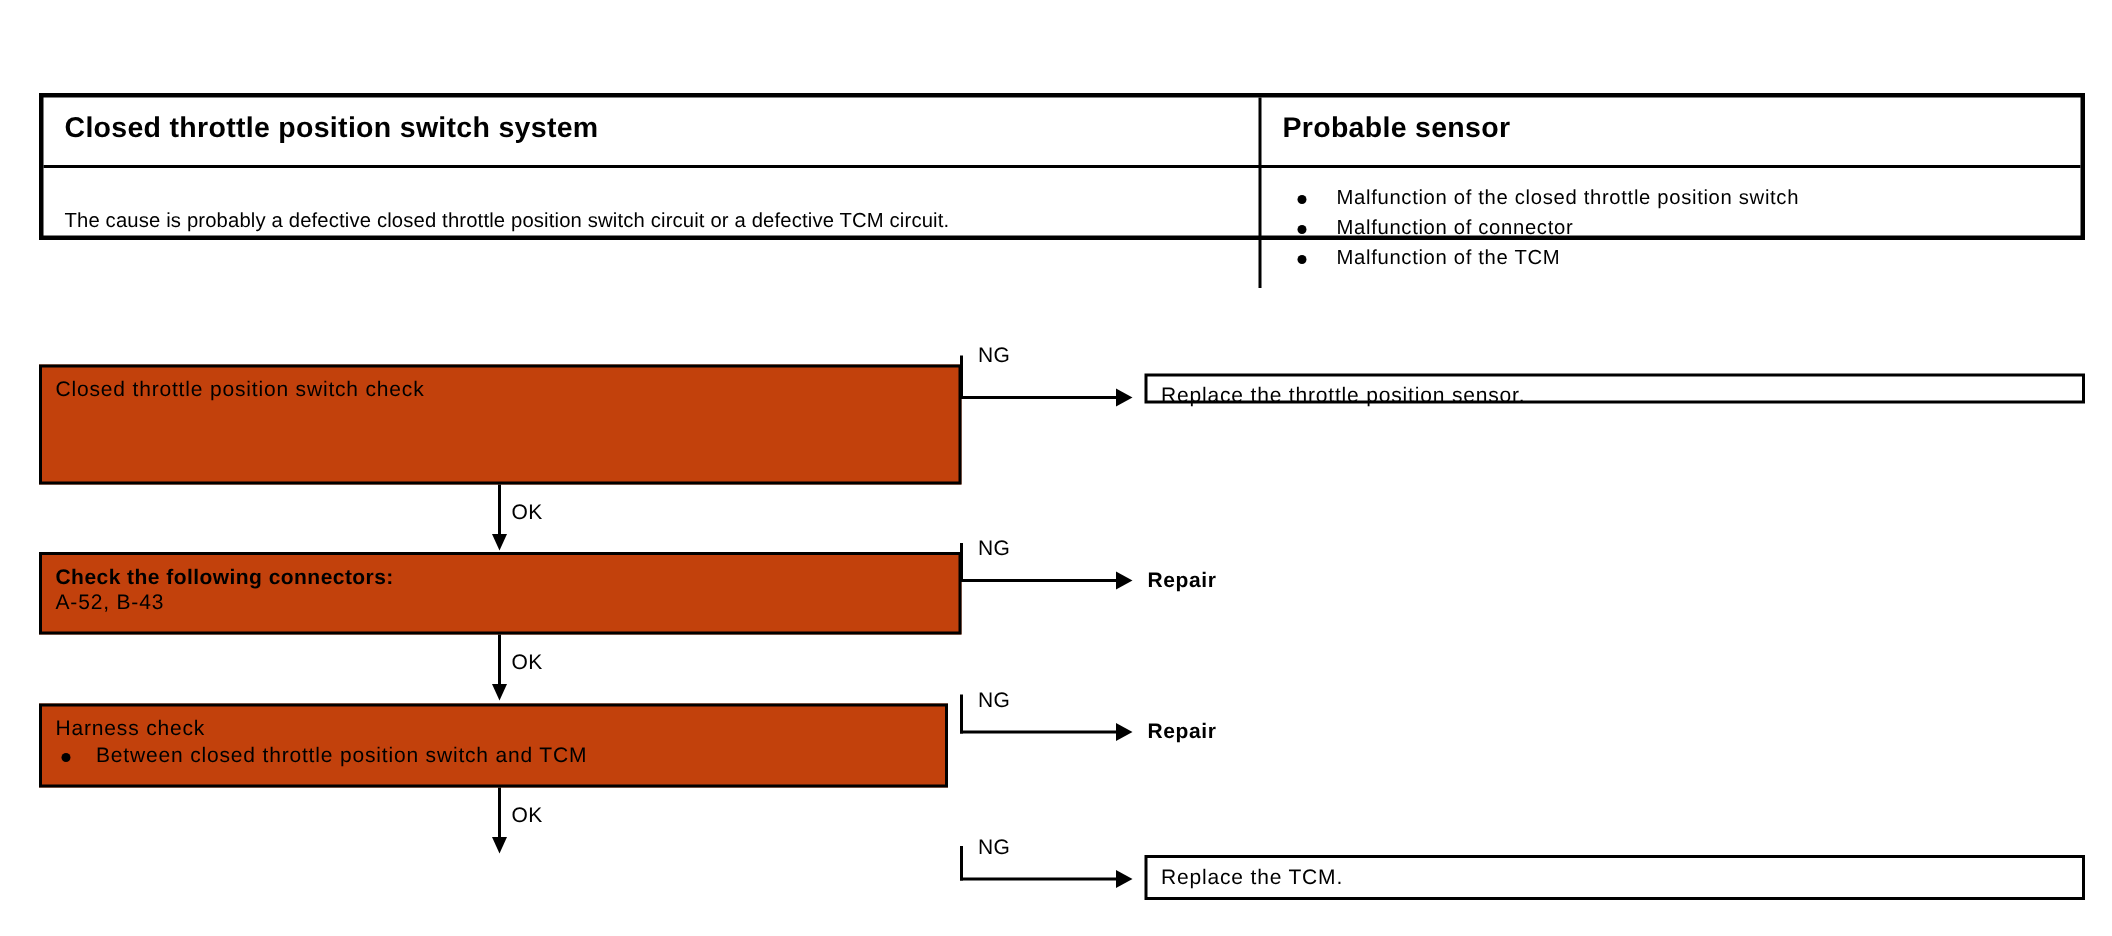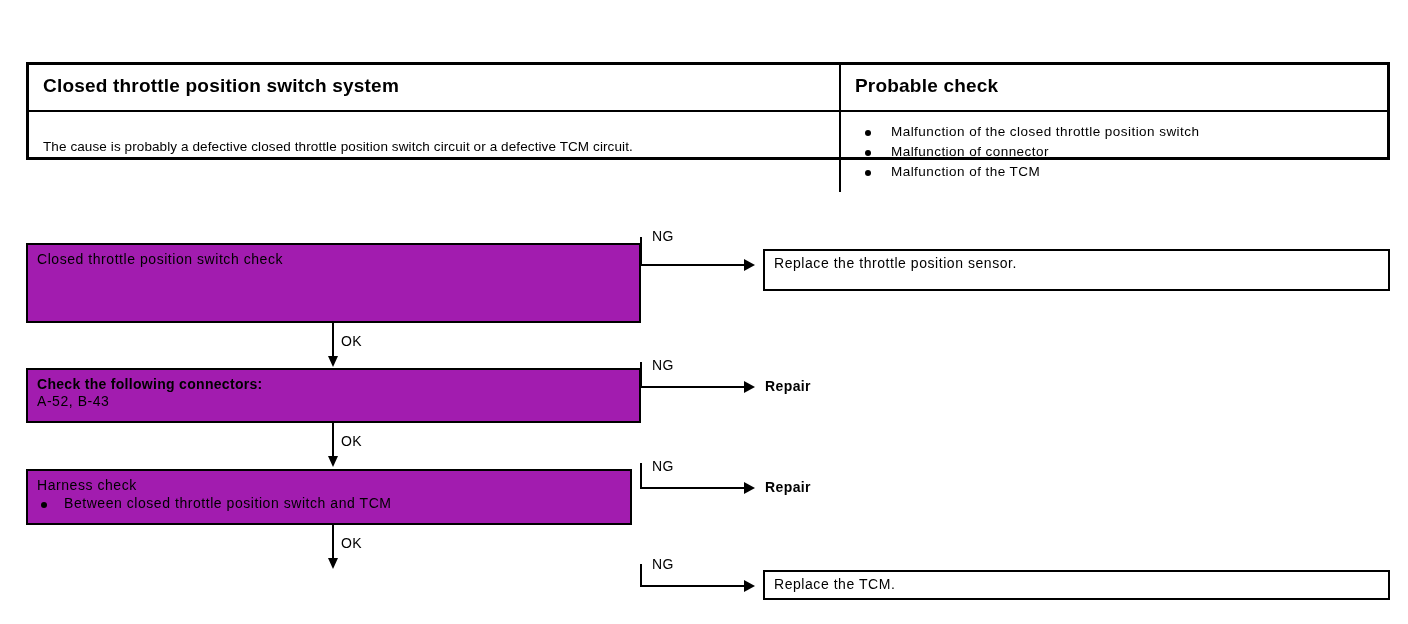--- a/index.html
+++ b/index.html
@@ -43,21 +43,21 @@
   ul.cause-list li .bullet{
     position:absolute;left:10px;top:8px;width:6px;height:6px;
     background:#000;border-radius:50%;
   }
 
   
   .flow{position:absolute;left:0;top:0;width:1408px;height:624px;}
 
   .stepbox{
     position:absolute;border:2px solid #000;box-sizing:border-box;
-    background:#a21caf;
+    background:#c2410c;
   }
   .stepbox .line1{
     font-size:14px;letter-spacing:.55px;white-space:nowrap;
     padding:6px 0 0 9px;
   }
   .stepbox .line1.bold{font-weight:bold;letter-spacing:.3px;}
   .stepbox .line2{
     font-size:14px;letter-spacing:.55px;white-space:nowrap;
     padding:1px 0 0 9px;
   }
@@ -101,21 +101,21 @@
 </style>
 </head>
 <body>
 
 <div class="page">
 
 
   <div class="info-table">
     <div class="table-head">
       <div class="col-left head-cell">Closed throttle position switch system</div>
-      <div class="col-right head-cell">Probable check</div>
+      <div class="col-right head-cell">Probable sensor</div>
     </div>
     <div class="table-body">
       <div class="col-left body-cell">
         <div class="cause-text">The cause is probably a defective closed throttle position switch circuit or a defective TCM circuit.</div>
       </div>
       <div class="col-right body-cell">
         <ul class="cause-list">
           <li>
             <span class="bullet"></span>
             <span>Malfunction of the closed throttle position switch</span>
@@ -136,21 +136,21 @@
   <div class="flow">
 
     <div class="stepbox" style="left:26px;top:243px;width:615px;height:80px;">
       <div class="line1">Closed throttle position switch check</div>
     </div>
 
     <div class="vline" style="left:640px;top:237px;height:29px;"></div>
     <div class="hline" style="left:640px;top:264px;width:106px;"></div>
     <div class="arrow-right" style="left:744px;top:259px;"></div>
     <div class="edge-label" style="left:652px;top:228px;">NG</div>
-    <div class="resultbox" style="left:763px;top:249px;width:627px;height:42px;">
+    <div class="resultbox" style="left:763px;top:249px;width:627px;height:20px;">
       <div class="rtext">Replace the throttle position sensor.</div>
     </div>
 
     <div class="vline" style="left:332px;top:323px;height:35px;"></div>
     <div class="arrow-down" style="left:328px;top:356px;"></div>
     <div class="edge-label" style="left:341px;top:333px;">OK</div>
 
     <div class="stepbox" style="left:26px;top:368px;width:615px;height:55px;">
       <div class="line1 bold">Check the following connectors:</div>
       <div class="line2">A-52, B-43</div>

